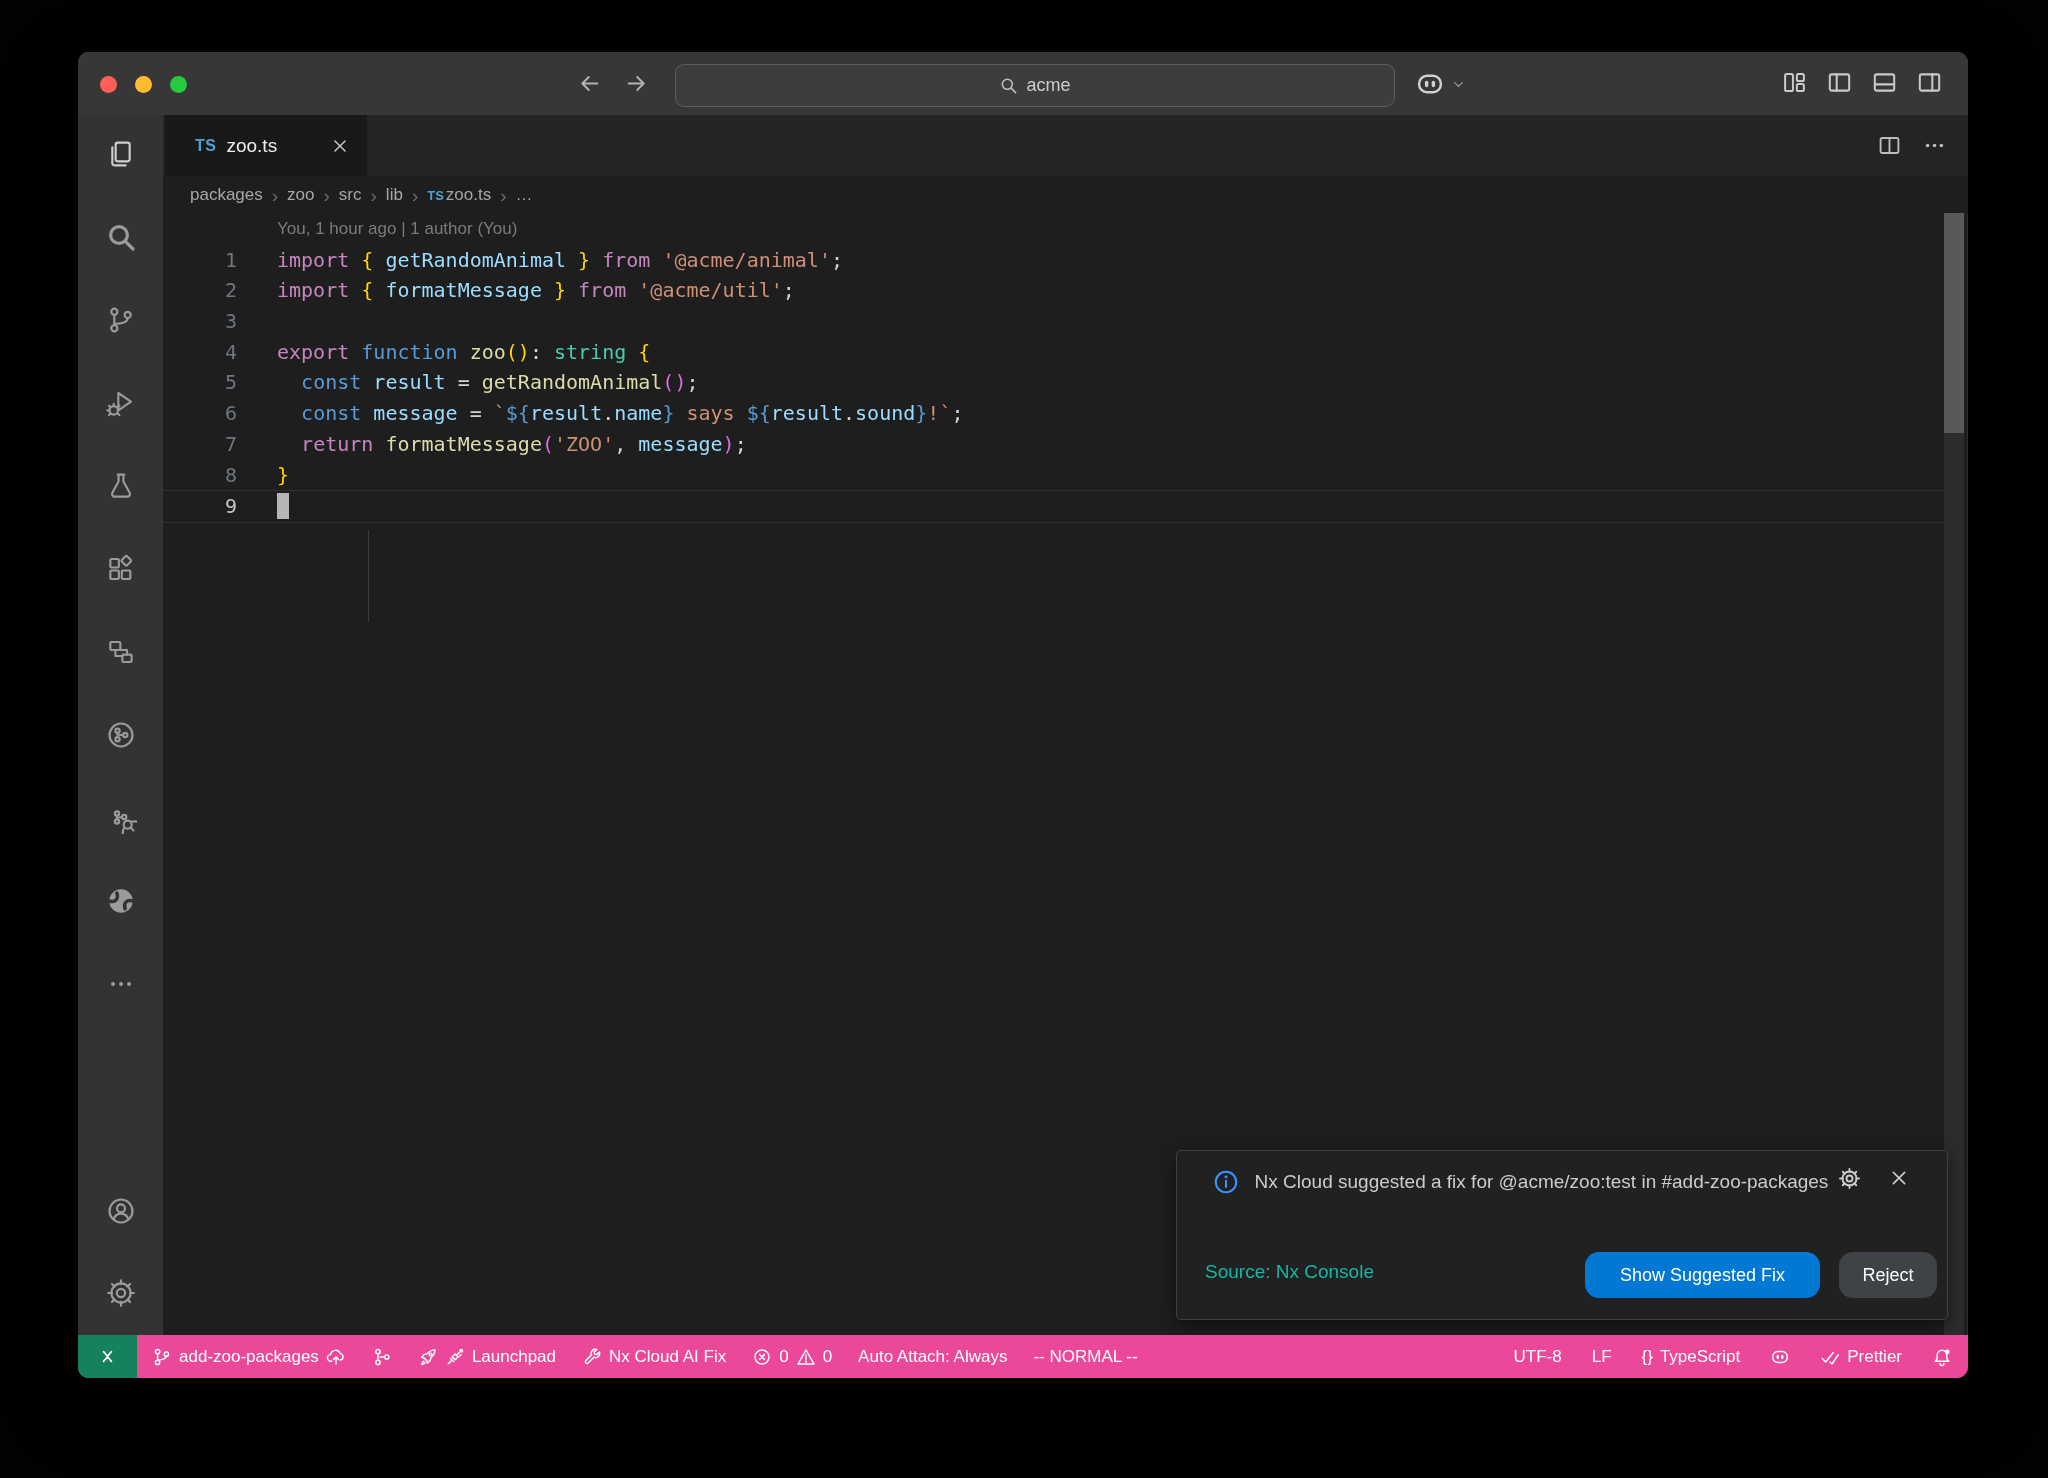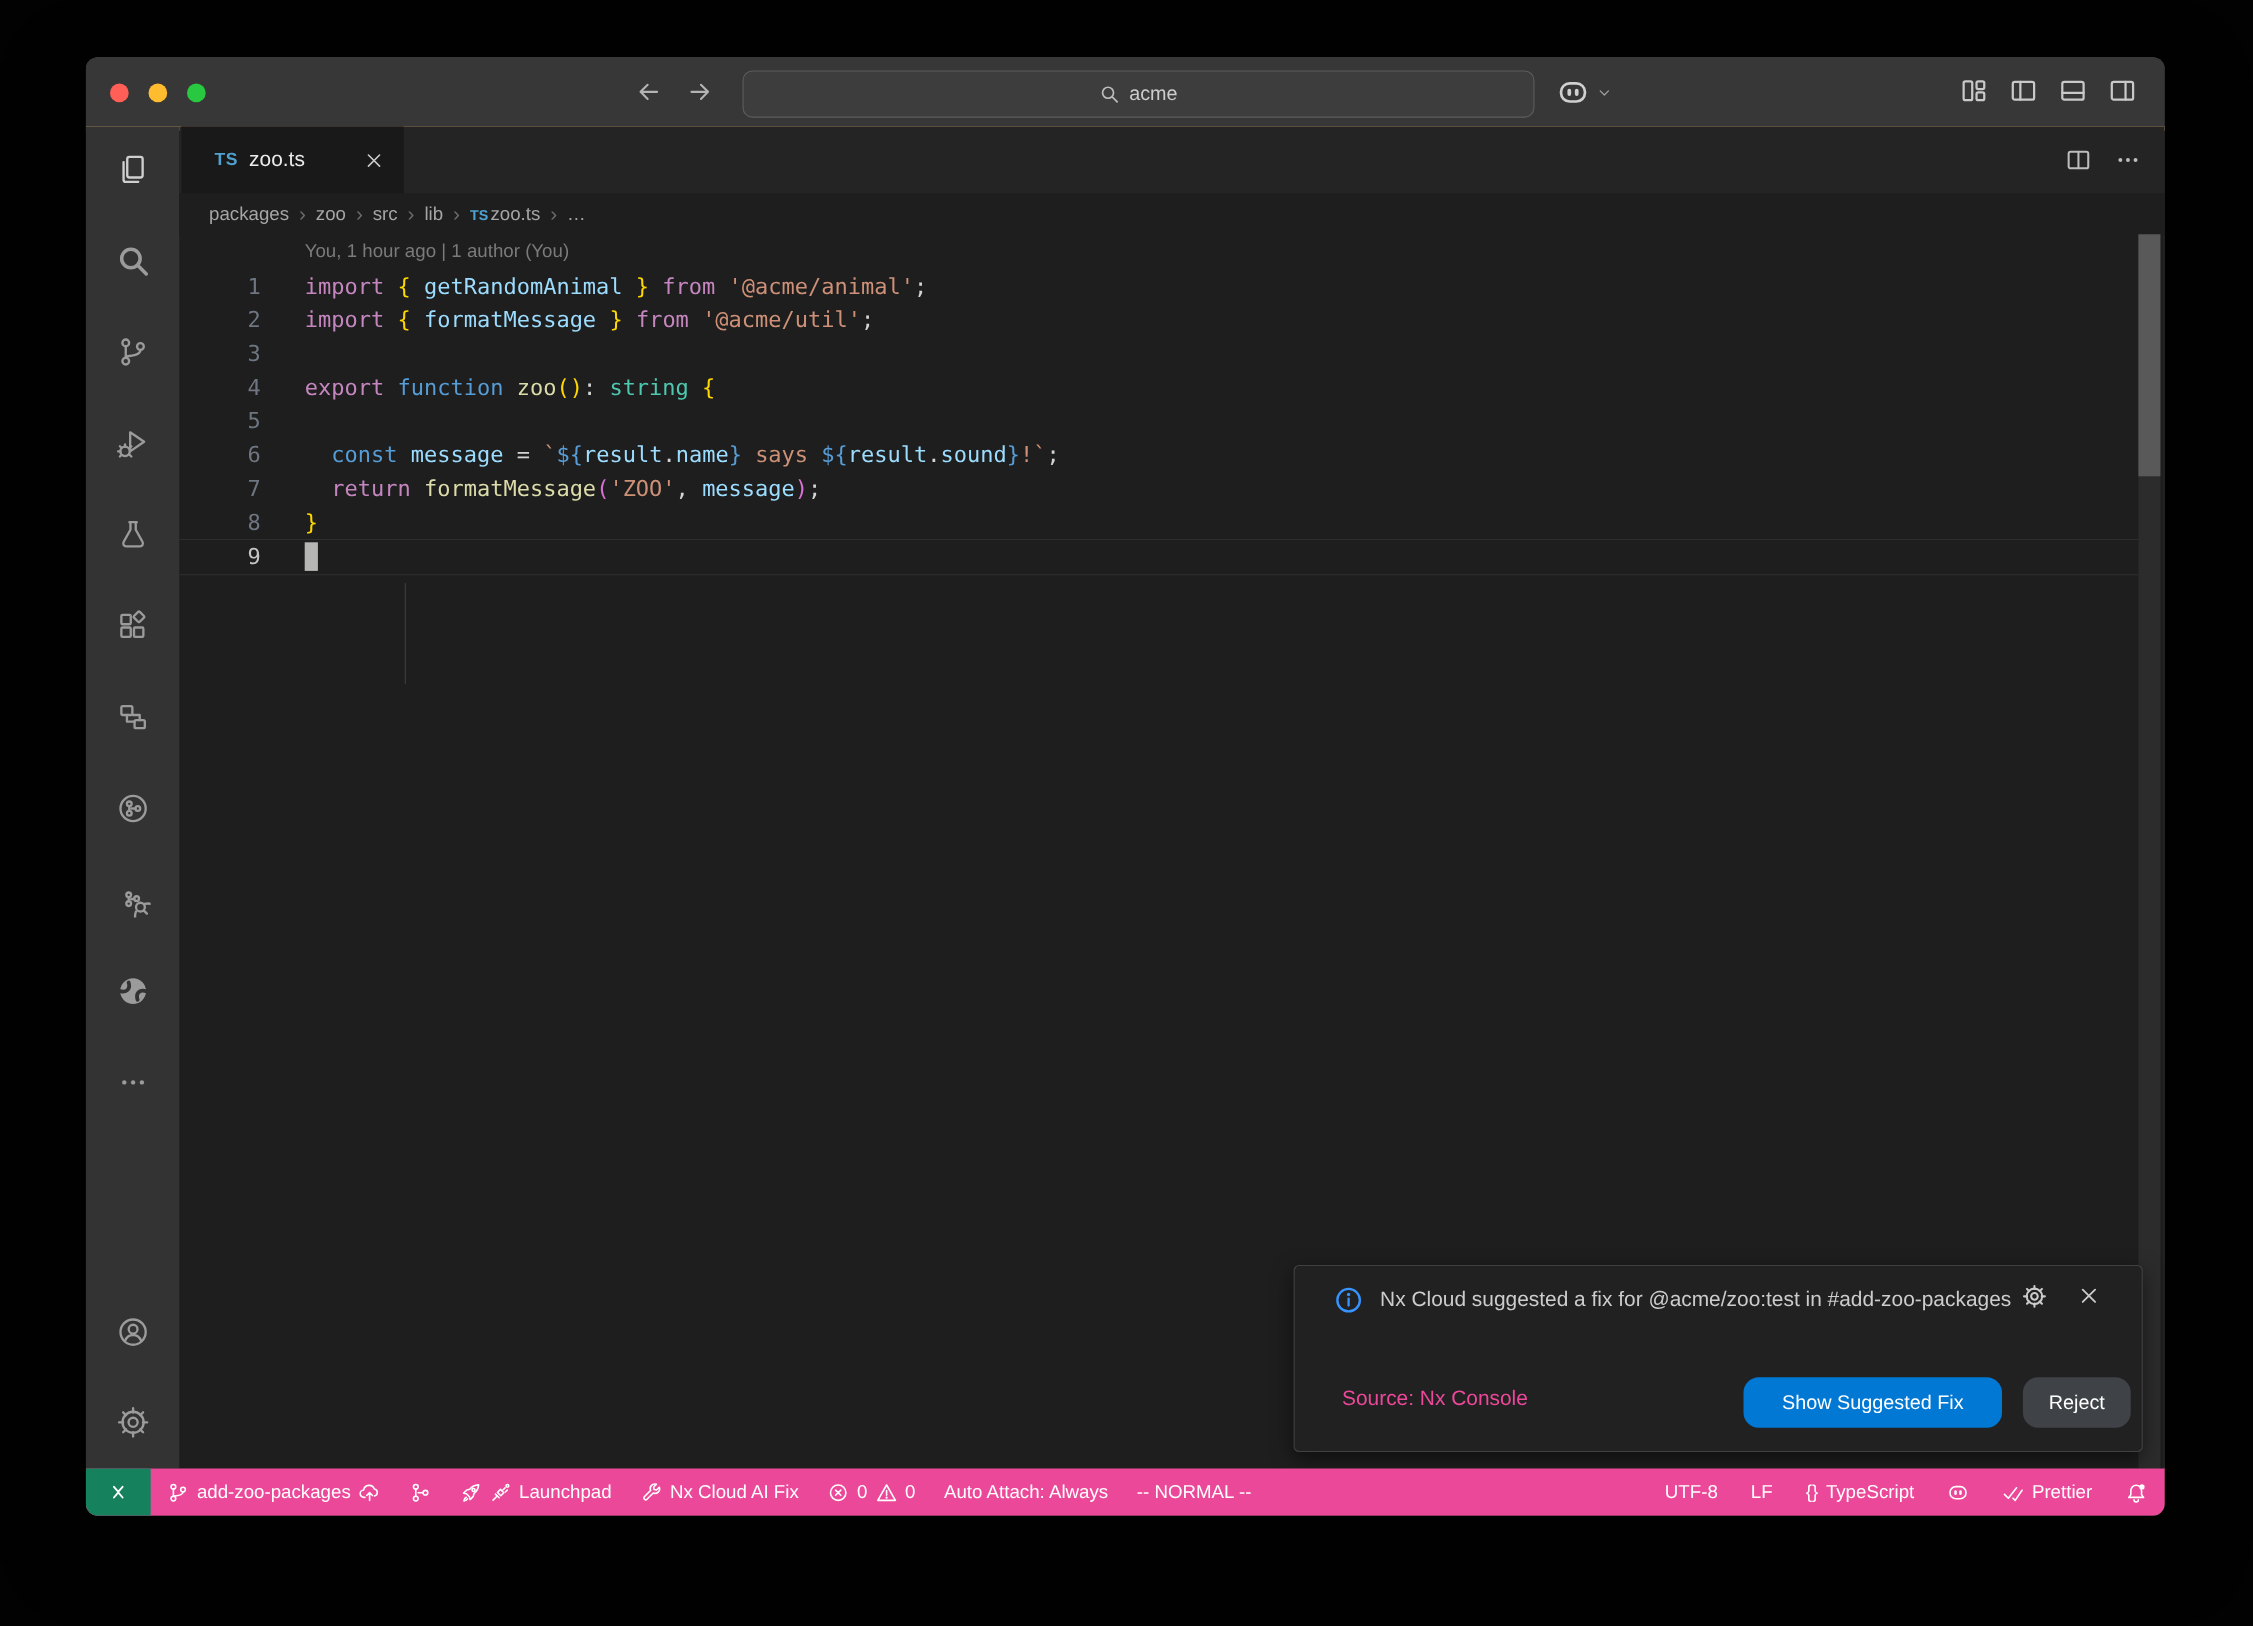--- a/index.html
+++ b/index.html
@@ -65,21 +65,21 @@
   .scrolltrack{position:absolute;right:4px;top:161px;bottom:43px;width:20px;background:#2c2c2c;}
   .scrollthumb{position:absolute;left:0;top:0;width:20px;height:220px;background:#595959;cursor:pointer;}
 
   
   .toast{position:absolute;left:1098px;top:1098px;width:772px;height:170px;background:#212121;border:1px solid #414141;border-radius:5px;box-shadow:0 6px 18px rgba(0,0,0,.5);box-sizing:border-box;}
   .toast .msgrow{position:absolute;left:27px;top:14px;right:110px;display:flex;gap:16px;justify-content:center;}
   .toast .infoico{width:26px;height:26px;color:#3794ff;flex:none;margin-top:4px;}
   .toast .msg{color:#cccccc;font-size:19px;line-height:34px;max-width:620px;}
   .toast .gearico{position:absolute;right:86px;top:16px;width:23px;height:23px;color:#cccccc;cursor:pointer;}
   .toast .closeico{position:absolute;right:38px;top:17px;width:20px;height:20px;color:#cccccc;cursor:pointer;}
-  .toast .source{position:absolute;left:43px;top:110px;color:#ec4899;font-size:19px;}
+  .toast .source{position:absolute;left:28px;top:110px;color:#14b8a6;font-size:19px;}
   .btn{position:absolute;top:101px;height:46px;border-radius:14px;font-size:18px;color:#ffffff;display:flex;align-items:center;justify-content:center;cursor:pointer;box-sizing:border-box;}
   .btn.primary{left:408px;width:235px;background:#0078d4;}
   .btn.secondary{left:662px;width:98px;background:#3f4247;}
 
   
   .statusbar{position:absolute;left:0;bottom:0;width:100%;height:43px;background:#ec4899;color:#ffffff;font-size:17px;display:flex;align-items:center;}
   .remote{width:59px;height:43px;background:#16825d;display:flex;align-items:center;justify-content:center;flex:none;cursor:pointer;}
   .remote .ico{width:21px;height:21px;}
   .sb-left{display:flex;align-items:center;gap:26px;padding-left:15px;}
   .sb-right{margin-left:auto;display:flex;align-items:center;gap:30px;padding-right:16px;}
@@ -304,21 +304,21 @@
       <span class="crumb">…</span>
     </div>
 
   <div class="codearea" id="codearea">
     <div class="indentguide"></div>
   <div class="crow"><span class="blame">You, 1 hour ago | 1 author (You)</span></div>
       <div class="crow"><span class="ln">1</span><span class="ltext"><span class="tk-kw1">import</span><span class="tk-plain"> </span><span class="tk-b1">{</span><span class="tk-plain"> </span><span class="tk-var">getRandomAnimal</span><span class="tk-plain"> </span><span class="tk-b1">}</span><span class="tk-plain"> </span><span class="tk-kw1">from</span><span class="tk-plain"> </span><span class="tk-str">'@acme/animal'</span><span class="tk-plain">;</span></span></div>
       <div class="crow"><span class="ln">2</span><span class="ltext"><span class="tk-kw1">import</span><span class="tk-plain"> </span><span class="tk-b1">{</span><span class="tk-plain"> </span><span class="tk-var">formatMessage</span><span class="tk-plain"> </span><span class="tk-b1">}</span><span class="tk-plain"> </span><span class="tk-kw1">from</span><span class="tk-plain"> </span><span class="tk-str">'@acme/util'</span><span class="tk-plain">;</span></span></div>
       <div class="crow"><span class="ln">3</span><span class="ltext"></span></div>
       <div class="crow"><span class="ln">4</span><span class="ltext"><span class="tk-kw1">export</span><span class="tk-plain"> </span><span class="tk-kw2">function</span><span class="tk-plain"> </span><span class="tk-fn">zoo</span><span class="tk-b1">(</span><span class="tk-b1">)</span><span class="tk-plain">: </span><span class="tk-type">string</span><span class="tk-plain"> </span><span class="tk-b1">{</span></span></div>
-      <div class="crow"><span class="ln">5</span></div>
+      <div class="crow"><span class="ln">5</span><span class="ltext"><span class="tk-plain">  </span><span class="tk-kw2">const</span><span class="tk-plain"> </span><span class="tk-var">result</span><span class="tk-plain"> = </span><span class="tk-fn">getRandomAnimal</span><span class="tk-b2">(</span><span class="tk-b2">)</span><span class="tk-plain">;</span></span></div>
       <div class="crow"><span class="ln">6</span><span class="ltext"><span class="tk-plain">  </span><span class="tk-kw2">const</span><span class="tk-plain"> </span><span class="tk-var">message</span><span class="tk-plain"> = </span><span class="tk-str">`</span><span class="tk-kw2">${</span><span class="tk-var">result</span><span class="tk-plain">.</span><span class="tk-var">name</span><span class="tk-kw2">}</span><span class="tk-str"> says </span><span class="tk-kw2">${</span><span class="tk-var">result</span><span class="tk-plain">.</span><span class="tk-var">sound</span><span class="tk-kw2">}</span><span class="tk-str">!`</span><span class="tk-plain">;</span></span></div>
       <div class="crow"><span class="ln">7</span><span class="ltext"><span class="tk-plain">  </span><span class="tk-kw1">return</span><span class="tk-plain"> </span><span class="tk-fn">formatMessage</span><span class="tk-b2">(</span><span class="tk-str">'ZOO'</span><span class="tk-plain">, </span><span class="tk-var">message</span><span class="tk-b2">)</span><span class="tk-plain">;</span></span></div>
       <div class="crow"><span class="ln">8</span><span class="ltext"><span class="tk-b1">}</span></span></div>
       <div class="crow curline"><span class="ln active">9</span><span class="ltext"></span><span class="cursorblock"></span></div>
     </div>
 
   <div class="scrolltrack">
     <div class="scrollthumb"></div>
   </div>
 

